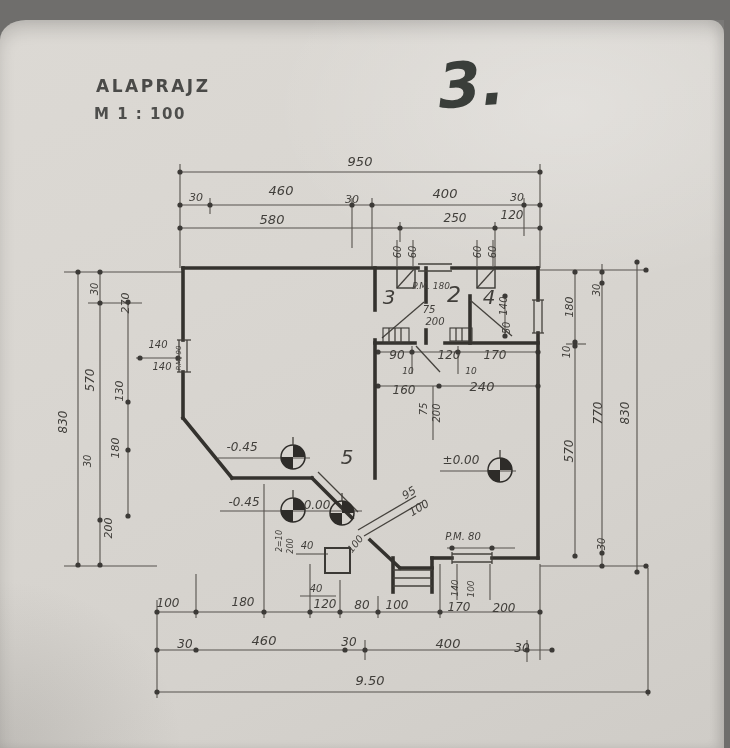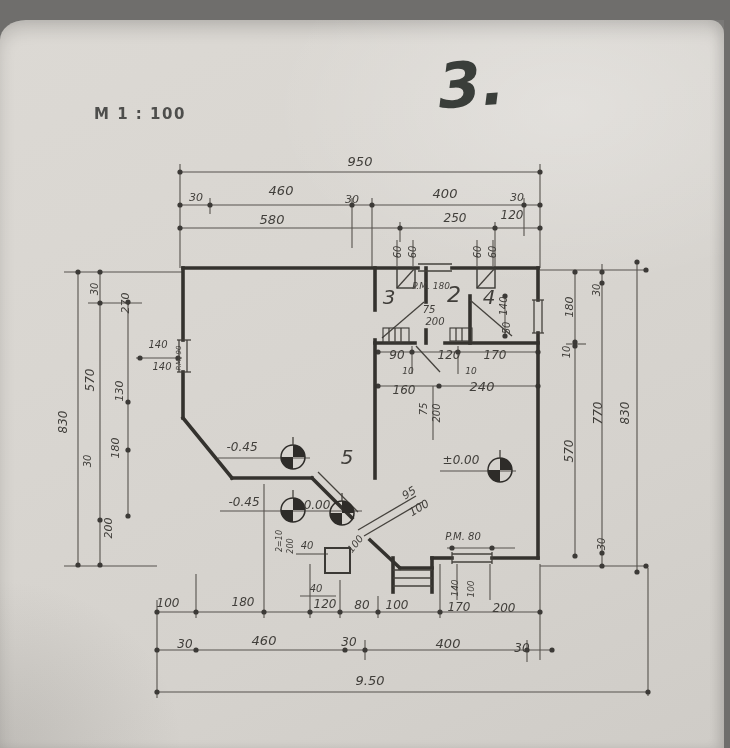--- a/index.html
+++ b/index.html
@@ -27,20 +27,21 @@
   .dot{fill:#3c3a37;}
 </style>
 </head>
 <body>
 
 <div class="photo">
   <div class="paper"></div>
   <div class="shade1"></div>
   <div class="shade2"></div>
 
+  <div class="hdr-title">ALAPRAJZ</div>
   <div class="hdr-scale">M 1 : 100</div>
   <div class="hdr-page">3.</div>
 
   <svg id="plan" width="730" height="748" viewBox="0 0 730 748">
     <g id="g-dims">
         <path d="M180,172H540" class="dl"></path>
         <path d="M180,205H540" class="dl"></path>
         <path d="M180,228H540" class="dl"></path>
         <path d="M180,164V268" class="dl"></path>
         <path d="M540,164V268" class="dl"></path>

